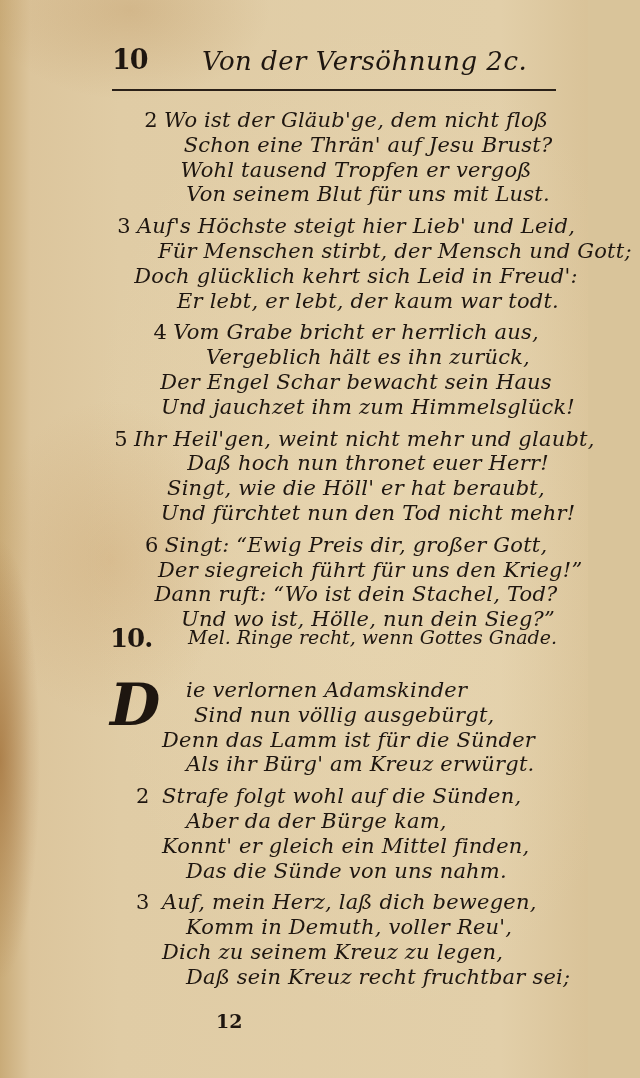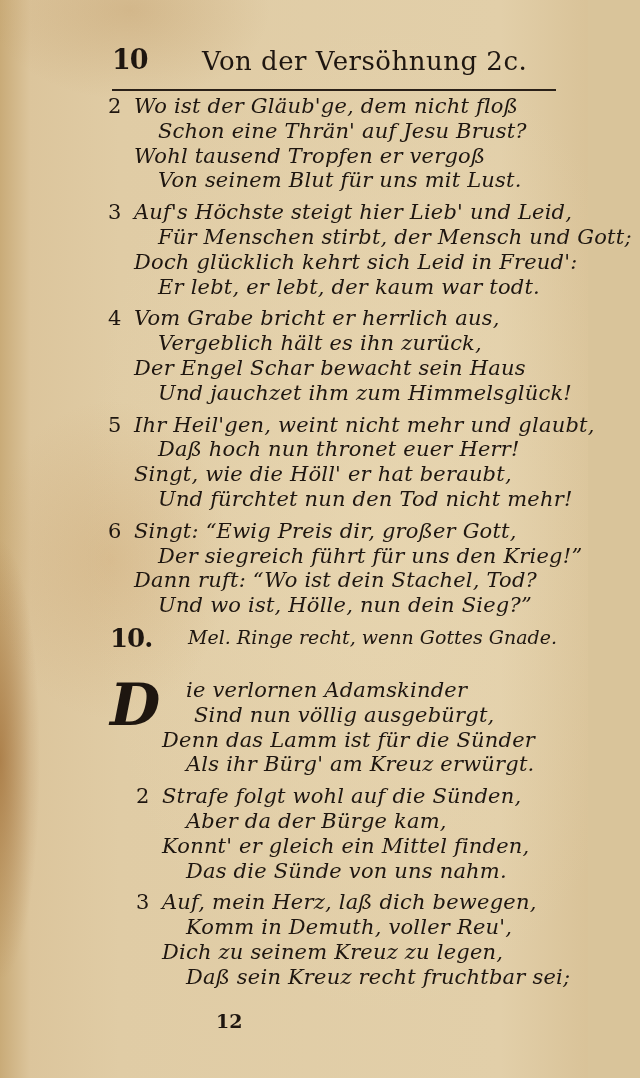--- a/index.html
+++ b/index.html
@@ -39,20 +39,21 @@
       font-size: 27px;
       font-weight: bold;
       letter-spacing: -1px;
     }
     .running-title {
       position: absolute;
       left: 92px;
       top: 4px;
       font-size: 26px;
       font-family: "DejaVu Serif", serif;
+      font-style: italic;
       letter-spacing: 0.5px;
     }
     .rule {
       position: absolute;
       left: 112px;
       top: 89px;
       width: 444px;
       height: 2px;
       background: #2a2018;
     }
@@ -124,21 +125,21 @@
 <body>
 
 <div class="page">
 
   <div class="header">
     <span class="page-num">10</span>
     <span class="running-title">Von der Versöhnung 2c.</span>
   </div>
   <div class="rule"></div>
 
-  <div class="text-block" style="top:94px;">
+  <div class="text-block" style="top:108px;text-align:center;">
     <div class="verse">
       <div class="line"><span class="num">2</span><span>Wo ist der Gläub'ge, dem nicht floß</span></div>
       <div class="line indent-2">Schon eine Thrän' auf Jesu Brust?</div>
       <div class="line indent-1">Wohl tausend Tropfen er vergoß</div>
       <div class="line indent-2">Von seinem Blut für uns mit Lust.</div>
     </div>
     <div class="verse">
       <div class="line"><span class="num">3</span><span>Auf's Höchste steigt hier Lieb' und Leid,</span></div>
       <div class="line indent-2">Für Menschen stirbt, der Mensch und Gott;</div>
       <div class="line indent-1">Doch glücklich kehrt sich Leid in Freud':</div>

